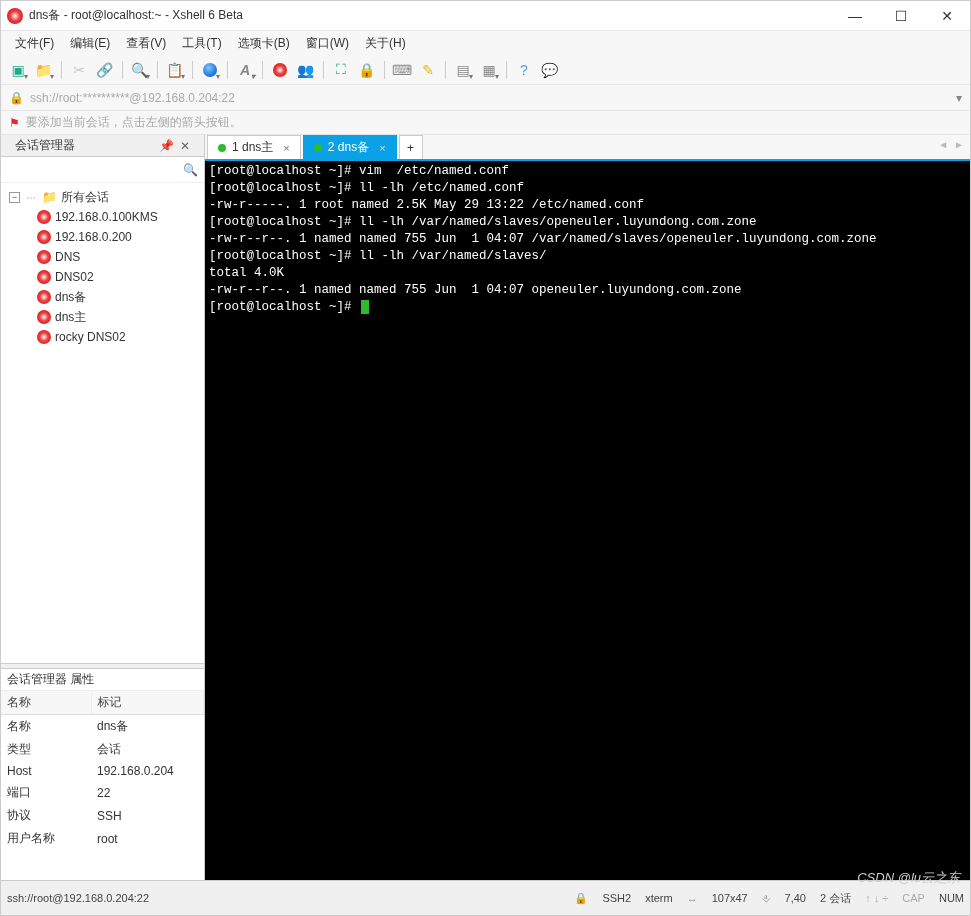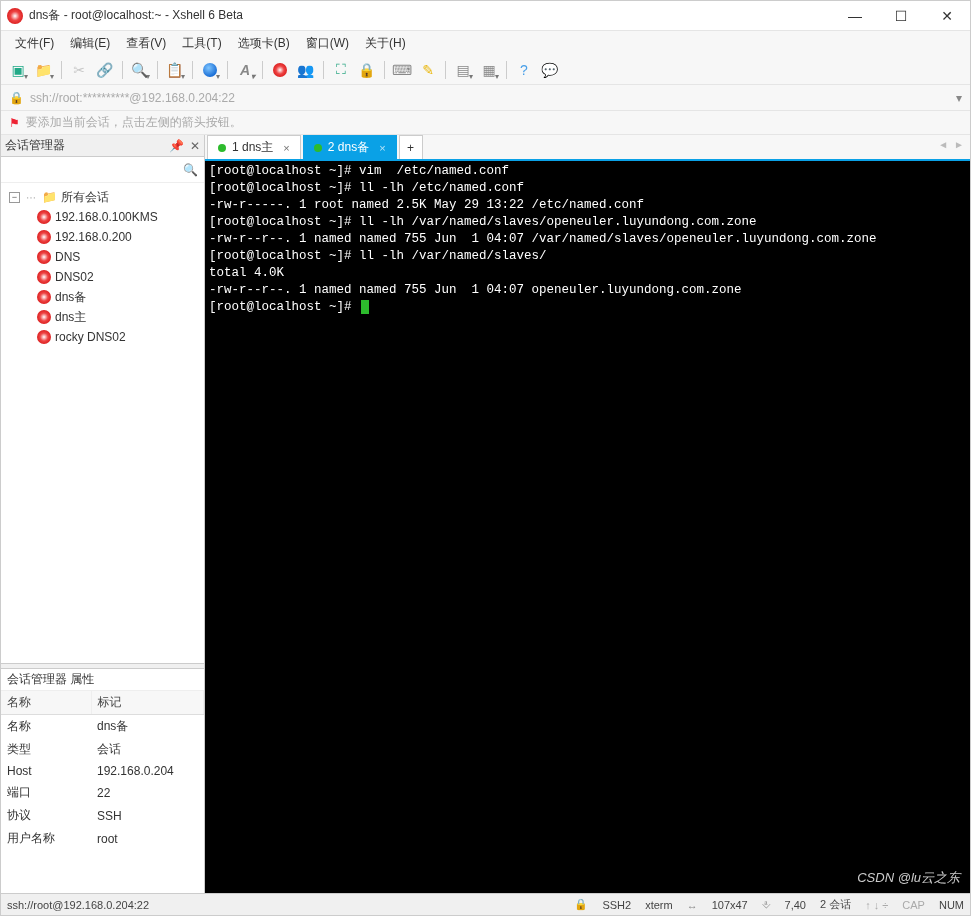--- a/index.html
+++ b/index.html
@@ -31,21 +31,21 @@
 
   
   .tipbar { height:24px; display:flex; align-items:center; padding:0 8px; background:#f7f7f7; border-bottom:1px solid #e5e5e5; color:#aaa; gap:6px; }
   .tipbar .flag { color:#e23; }
 
   
   .mainrow { flex:1; display:flex; min-height:0; }
 
   
   .sidebar { width:204px; display:flex; flex-direction:column; border-right:1px solid #ccc; background:#fff; }
-  .panelhead { height:22px; display:flex; align-items:center; padding:0 4px; background:#f0f0f0; border-bottom:1px solid #ccc; color:#333; }
+  .panelhead { height:22px; display:flex; align-items:center; padding:0 14px; background:#f0f0f0; border-bottom:1px solid #ccc; color:#333; }
   .panelhead .sp { margin-left:auto; display:flex; gap:6px; color:#666; }
   .searchrow { height:26px; display:flex; align-items:center; padding:0 6px; border-bottom:1px solid #eee; }
   .searchrow input { flex:1; border:none; outline:none; font-size:12px; }
   .searchrow .mag { color:#bbb; }
 
   .tree { flex:0 0 auto; padding:4px 0 8px 0; overflow:auto; height:480px; }
   .treeitem { display:flex; align-items:center; height:20px; padding-left:8px; gap:4px; color:#333; }
   .treeitem.child { padding-left:36px; }
   .treeitem .tgl { width:11px; height:11px; border:1px solid #999; display:flex; align-items:center; justify-content:center; font-size:9px; line-height:1; color:#555; background:#fff; }
   .treeitem .folder { color:#f2c24d; }
@@ -67,21 +67,21 @@
   .tab.active { background:#0aa1e6; color:#fff; border-color:#0aa1e6; }
   .tab .x { font-size:11px; color:inherit; opacity:.7; margin-left:4px; }
   .tab.add { width:24px; padding:0; justify-content:center; background:#fff; }
   .tabnav { position:absolute; right:6px; top:4px; color:#bbb; font-size:10px; display:flex; gap:6px; }
 
   .terminal { flex:1; background:#000; color:#ccc; font-family:"Consolas","Courier New",monospace; font-size:12.5px; line-height:17px; padding:2px 4px; overflow:auto; white-space:pre; }
   .terminal .k { color:#fff; }
   .cursor { display:inline-block; width:8px; height:14px; background:#2dbb2d; vertical-align:middle; margin-left:2px; }
 
   
-  .statusbar { height:22px; display:flex; align-items:center; background:#f0f0f0; border-top:1px solid #ccc; font-size:11px; color:#444; padding:4px 6px; gap:14px; }
+  .statusbar { height:22px; display:flex; align-items:center; background:#f0f0f0; border-top:1px solid #ccc; font-size:11px; color:#444; padding:17px 6px; gap:14px; }
   .statusbar .sp { flex:1; }
   .statusbar .lock { color:#e6b431; }
   .statusbar .dim { color:#aaa; }
 
   .watermark { position:absolute; right:10px; bottom:28px; color:#ccc; font-size:13px; pointer-events:none; font-style:italic; }
   .wrap { position:relative; flex:1; display:flex; flex-direction:column; min-height:0; }
 </style>
 </head>
 <body>
 

